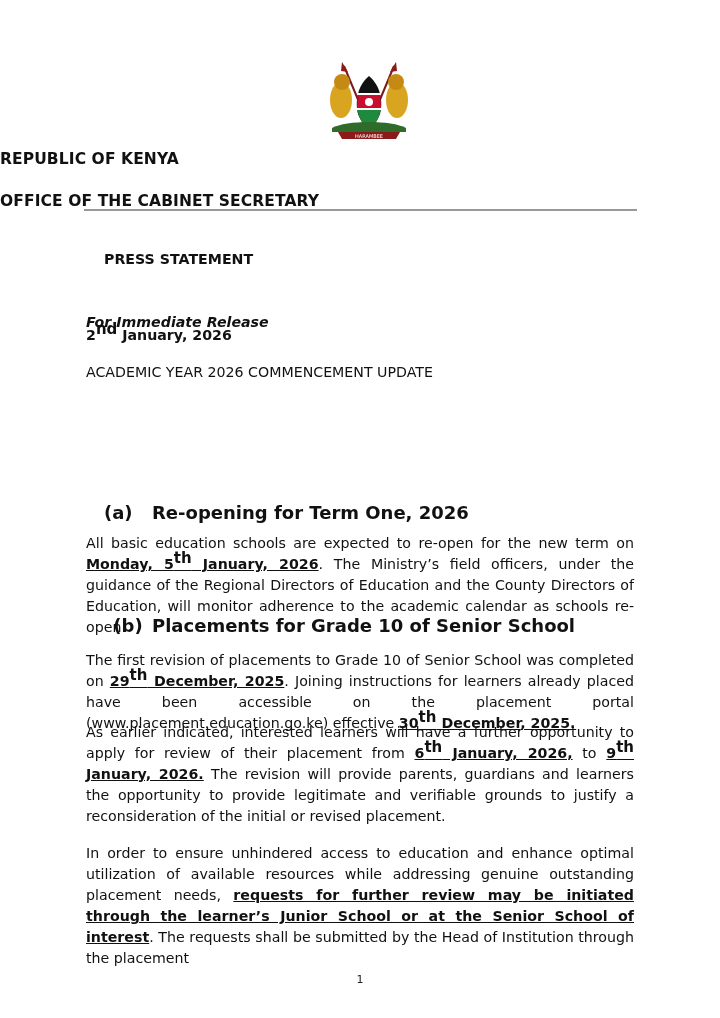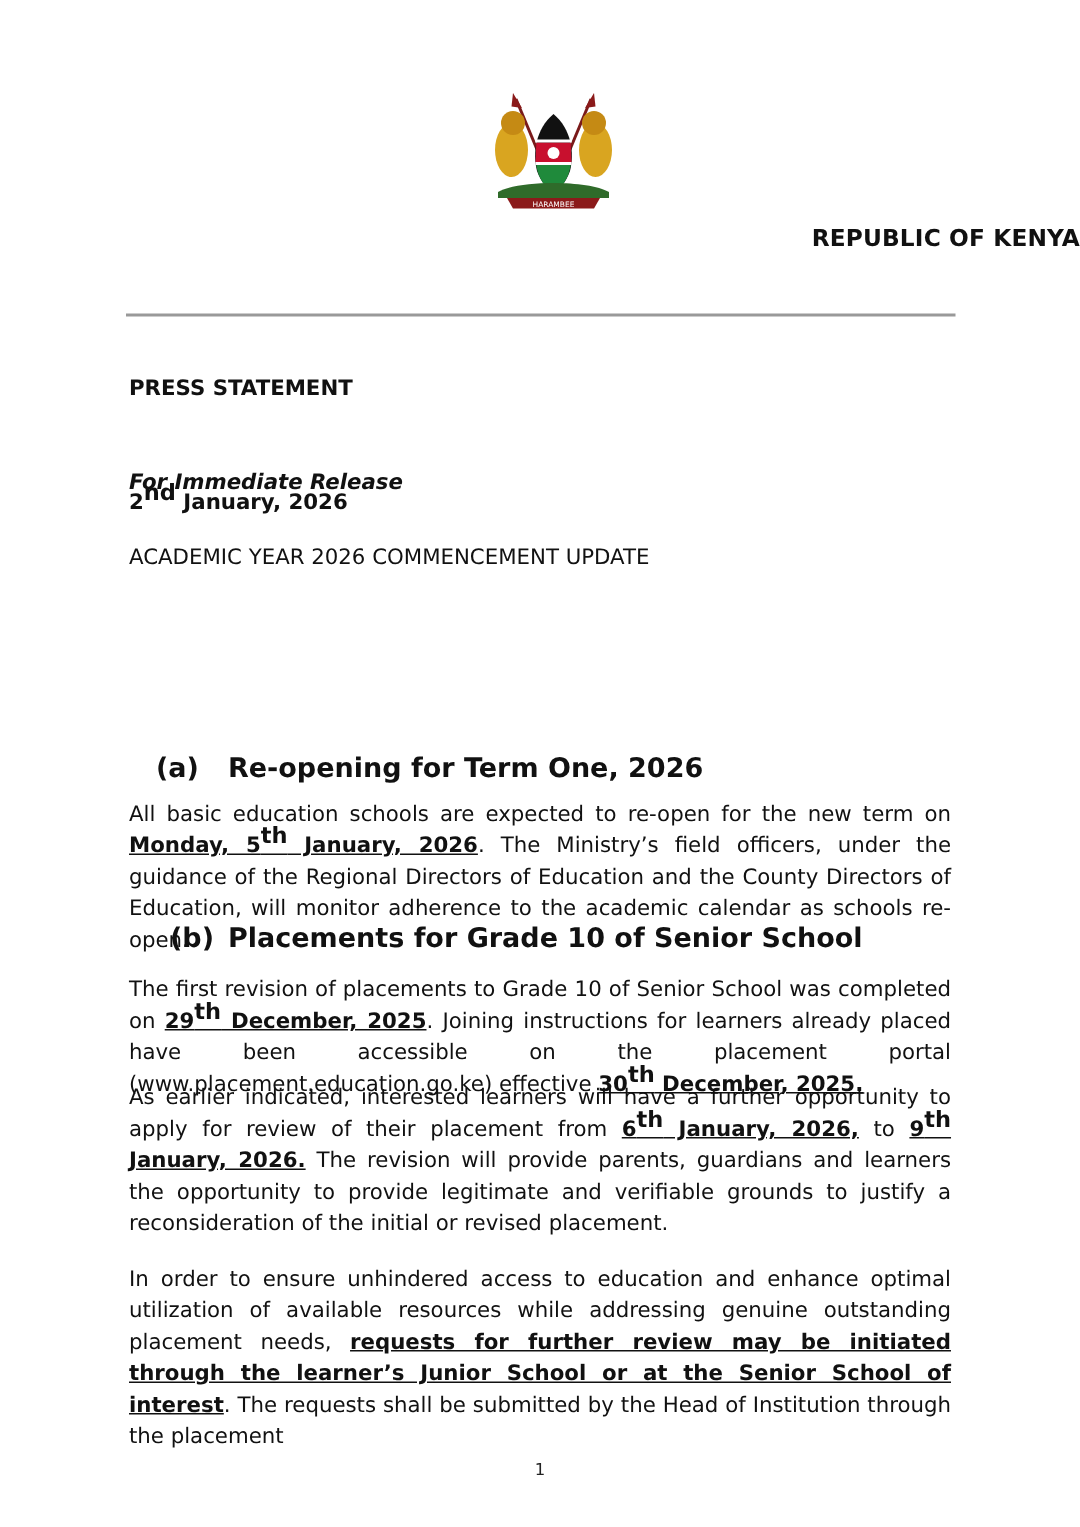--- a/index.html
+++ b/index.html
@@ -2,30 +2,30 @@
 <html><head>
 <meta charset="utf-8">
 <style>
   html, body { margin: 0; padding: 0; background: #ffffff; }
   body {
     width: 720px; height: 1018px; position: relative; overflow: hidden;
     font-family: "DejaVu Sans", sans-serif; color: #111;
   }
   .page { position: absolute; left: 0; top: 0; width: 720px; height: 1018px; }
   .crest { position: absolute; left: 326px; top: 62px; width: 86px; height: 80px; }
-  .hdr { position: absolute; left: 0; width: 720px; text-align: right; font-weight: bold; font-size: 15.5px; letter-spacing: 0.1px; }
+  .hdr { position: absolute; left: 0; width: 720px; text-align: left; font-weight: bold; font-size: 15.5px; letter-spacing: 0.1px; }
   .hdr1 { top: 150px; }
   .hdr2 { top: 171px; }
   .hdr3 { top: 192px; }
   .rule { position: absolute; left: 84px; top: 209px; width: 553px; height: 2px; background: #999; }
   .blk { position: absolute; left: 86px; width: 548px; font-size: 14.2px; line-height: 21px; }
   .b { font-weight: bold; text-decoration: underline; }
   .just { text-align: justify; text-align-last: auto; }
   sup { font-size: 15px; line-height: 0; vertical-align: 6px; }
-  .ps { top: 249px; font-weight: bold; }
+  .ps { top: 249px; font-weight: bold; margin-left: 18px; }
   .ir { top: 287px; font-weight: bold; font-style: italic; margin-top: 25px; }
   .dt { top: 325px; font-weight: bold; }
   .ti { top: 362px; font-weight: normal; }
   .p1 { top: 397px; }
   .sec { position: absolute; left: 104px; font-weight: bold; font-size: 18px; }
   .sec .lbl { display: inline-block; width: 48px; }
   .seca { top: 502px; }
   .p2 { top: 533px; }
   .secb { top: 615px; text-align: center; }
   .p3 { top: 650px; }
@@ -57,20 +57,21 @@
     <path d="M31.5 48 L54.5 48 C53 58 48 63 43 67 C38 63 33 58 31.5 48 Z" fill="#1f8a3b"></path>
     <circle cx="43" cy="40" r="4" fill="#fff"></circle>
 
     <path d="M6 66 C20 58 66 58 80 66 L80 70 L6 70 Z" fill="#2f6b2a"></path>
 
     <path d="M12 70 L74 70 L70 77 L16 77 Z" fill="#8b1a1a"></path>
     <text x="43" y="76" font-size="5" text-anchor="middle" fill="#fff" font-family="DejaVu Sans, sans-serif">HARAMBEE</text>
   </svg>
 
   <div class="hdr hdr1">REPUBLIC OF KENYA</div>
+  <div class="hdr hdr3">OFFICE OF THE CABINET SECRETARY</div>
   <div class="rule"></div>
 
   <div class="blk ps">PRESS STATEMENT</div>
   <div class="blk ir">For Immediate Release</div>
   <div class="blk dt"><span>2</span><sup>nd</sup><span> January, 2026</span></div>
   <div class="blk ti">ACADEMIC YEAR 2026 COMMENCEMENT UPDATE</div>
 
 
   <div class="sec seca"><span class="lbl">(a)</span><span>Re-opening for Term One, 2026</span></div>
 

